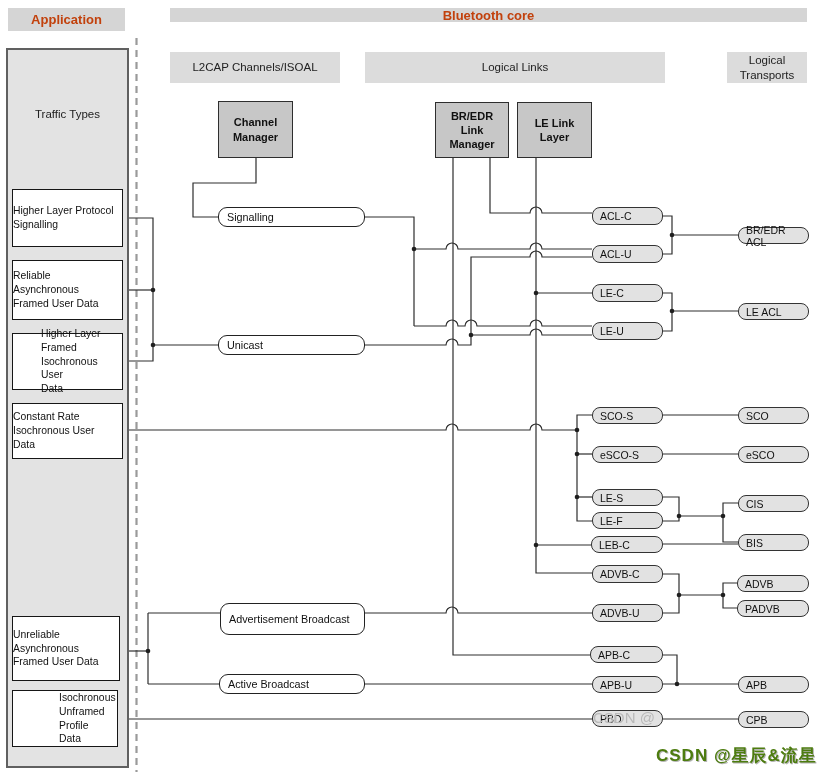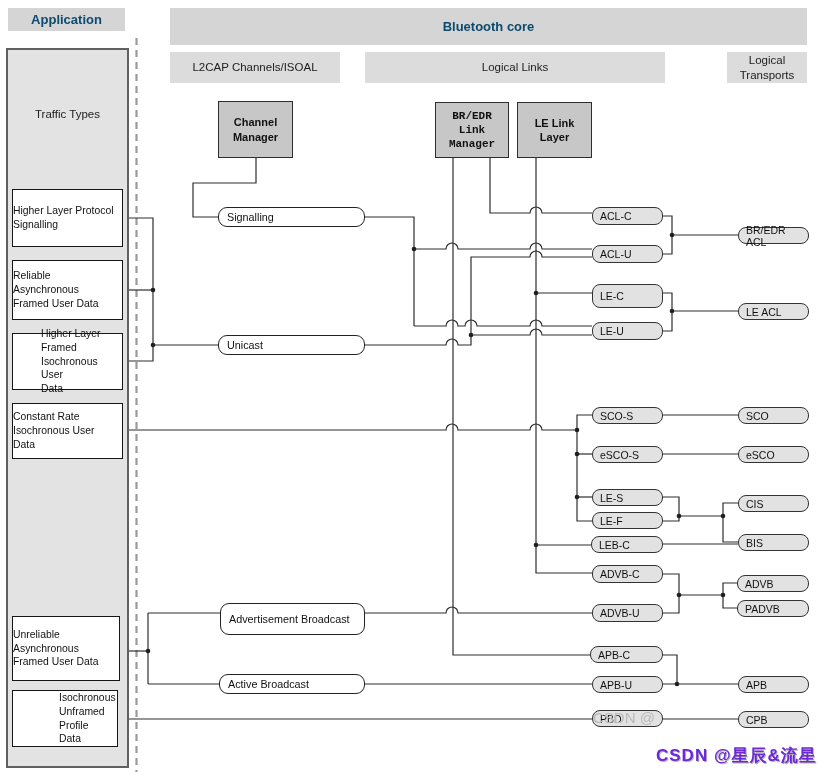--- a/index.html
+++ b/index.html
@@ -1,37 +1,37 @@
 <!DOCTYPE html>
 <html><head>
 <meta charset="utf-8">
 <style>
   html,body{margin:0;padding:0;background:#ffffff;}
   .canvas{position:relative;width:820px;height:774px;background:#ffffff;overflow:hidden;
           font-family:"Liberation Sans","DejaVu Sans",sans-serif;color:#1a1a1a;}
   svg.wires{position:absolute;left:0;top:0;width:820px;height:774px;}
   .bar{position:absolute;background:#d5d5d5;display:flex;align-items:center;justify-content:center;
-       font-weight:bold;font-size:13px;color:#0c4a6e;}
+       font-weight:bold;font-size:13px;color:#c2410c;}
   .subbar{position:absolute;background:#dcdcdc;display:flex;align-items:center;justify-content:center;
           font-size:11.5px;color:#222;text-align:center;line-height:1.25;}
   .sidebar{position:absolute;left:6px;top:48px;width:123px;height:720px;background:#e3e3e3;
            border:2px solid #606060;box-sizing:border-box;}
   .sidebar-title{position:absolute;top:58px;left:0;right:0;text-align:center;font-size:11.5px;color:#222;}
   .node{position:absolute;box-sizing:border-box;display:flex;align-items:center;color:#111;}
   .node span{width:100%;}
   .node.manager{background:#c7c7c7;border:1.6px solid #2e2e2e;justify-content:center;text-align:center;
                 font-weight:bold;font-size:11px;white-space:pre-line;line-height:1.3;}
   .node.traffic{background:#ffffff;border:1.5px solid #161616;justify-content:center;text-align:left;
                 font-size:10.4px;white-space:pre-line;line-height:1.32;}
   .node.channel{background:#ffffff;border:1.4px solid #222;border-radius:9px;padding-left:8px;font-size:10.8px;}
   .node.channel span,.node.link span,.node.transport span{width:auto;}
   .node.link,.node.transport{background:#e2e2e2;border:1.4px solid #333;border-radius:8px;
                              padding-left:7px;font-size:10.5px;}
   .watermark-small{position:absolute;left:593px;top:709px;font-size:15px;color:#b9b9b9;}
-  .watermark-large{position:absolute;left:656px;top:744px;font-size:17px;font-weight:bold;color:#6d28d9;
+  .watermark-large{position:absolute;left:656px;top:744px;font-size:17px;font-weight:bold;color:#4d7c0f;
                    letter-spacing:1px;text-shadow:1px 1px 0 #b5b5b5;}
 </style>
 </head>
 <body>
 
 <div class="canvas">
 
   <svg class="wires" viewBox="0 0 820 774">
       <line x1="136.5" x2="136.5" y1="38" y2="772" stroke="#9a9a9a" stroke-width="2.2" stroke-dasharray="7,5"></line>
       <path d="M256,158 V183 H193 V217 H218" fill="none" stroke="#2e2e2e" stroke-width="1.2"></path>
@@ -98,21 +98,21 @@
       <circle cx="679" cy="595" r="2.3" fill="#1f1f1f"></circle>
       <circle cx="723" cy="595" r="2.3" fill="#1f1f1f"></circle>
       <circle cx="677" cy="684" r="2.3" fill="#1f1f1f"></circle>
       <circle cx="148" cy="651" r="2.3" fill="#1f1f1f"></circle>
     </svg>
 
   <div class="bar" style="left:8px;top:8px;width:117px;height:23px;">
     <span>Application</span>
   </div>
 
-  <div class="bar" style="left:170px;top:8px;width:637px;height:37px;justify-content:center;">
+  <div class="bar" style="left:170px;top:8px;width:637px;height:14px;justify-content:center;">
     <span>Bluetooth core</span>
   </div>
 
   <div class="subbar" style="left:170px;top:52px;width:170px;height:31px;">
     <span>L2CAP Channels/ISOAL</span>
   </div>
 
   <div class="subbar" style="left:365px;top:52px;width:300px;height:31px;text-align:right;">
     <span>Logical Links</span>
   </div>
@@ -121,21 +121,21 @@
     <span>Logical Transports</span>
   </div>
 
   <div class="sidebar">
     <div class="sidebar-title">Traffic Types</div>
   </div>
 
   <div>
       <div class="node manager" style="left: 218px; top: 101px; width: 75px; height: 57px;"><span>Channel
 Manager</span></div>
-      <div class="node manager" style="left: 435px; top: 102px; width: 74px; height: 56px; font-family: Liberation Mono, monospace;"><span>BR/EDR
+      <div class="node manager" style="left: 435px; top: 102px; width: 74px; height: 56px;"><span>BR/EDR
 Link
 Manager</span></div>
       <div class="node manager" style="left: 517px; top: 102px; width: 75px; height: 56px;"><span>LE Link
 Layer</span></div>
       <div class="node traffic" style="left: 12px; top: 189px; width: 111px; height: 58px;"><span>Higher Layer Protocol
 Signalling</span></div>
       <div class="node traffic" style="left: 12px; top: 260px; width: 111px; height: 60px;"><span>Reliable
 Asynchronous
 Framed User Data</span></div>
       <div class="node traffic" style="left: 12px; top: 333px; width: 111px; height: 57px; padding-left: 28px;"><span>Higher Layer Framed
@@ -161,21 +161,21 @@
       </div>
       <div class="node channel" style="left: 219px; top: 674px; width: 146px; height: 20px;">
         <span>Active Broadcast</span>
       </div>
       <div class="node link" style="left: 592px; top: 207px; width: 71px; height: 18px;">
         <span>ACL-C</span>
       </div>
       <div class="node link" style="left: 592px; top: 245px; width: 71px; height: 18px;">
         <span>ACL-U</span>
       </div>
-      <div class="node link" style="left: 592px; top: 284px; width: 71px; height: 24px;">
+      <div class="node link" style="left: 592px; top: 284px; width: 71px; height: 18px;">
         <span>LE-C</span>
       </div>
       <div class="node link" style="left: 592px; top: 322px; width: 71px; height: 18px;">
         <span>LE-U</span>
       </div>
       <div class="node link" style="left: 592px; top: 407px; width: 71px; height: 17px;">
         <span>SCO-S</span>
       </div>
       <div class="node link" style="left: 592px; top: 446px; width: 71px; height: 17px;">
         <span>eSCO-S</span>

